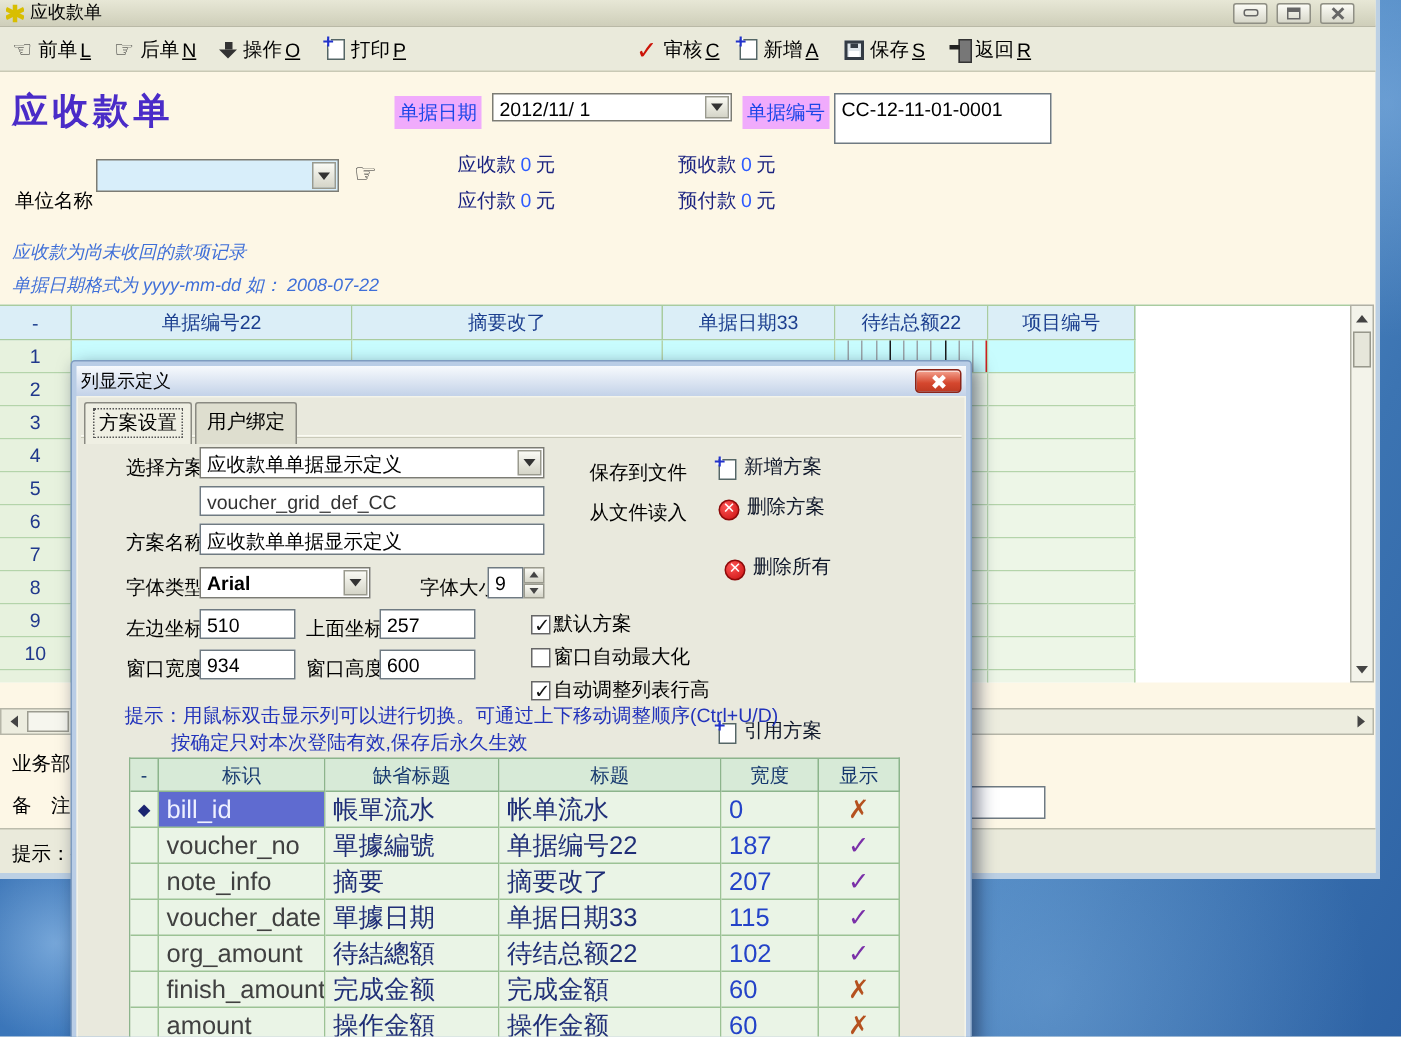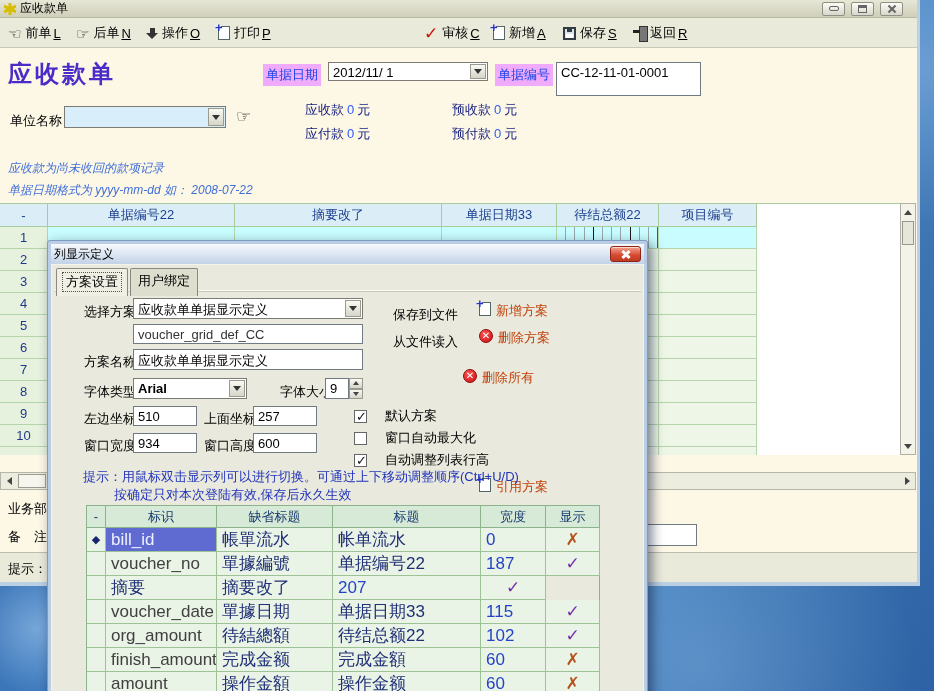--- a/index.html
+++ b/index.html
@@ -98,31 +98,31 @@
   .dlg-close .g-x{width:10px;height:9px;}
   .dlg-body{position:relative;height:434px;background:#e9e9dd;border:1px solid #f4f4ea;font-size:12px;}
   .tabs{position:absolute;left:4px;top:3px;display:flex;z-index:2;}
   .tab{font-size:13px;padding:3px 7px 2px;border:1px solid #8a8a82;border-bottom:none;background:#dededr;
     background:#dedecf;border-radius:2px 2px 0 0;margin-right:2px;color:#000;}
   .tab.active{background:#efefe3;position:relative;top:0px;padding:3px 5px 4px;}
   .tab.active em{font-style:normal;display:block;border:1px dotted #555;padding:0 3px;}
   .tabline{position:absolute;left:2px;right:2px;top:25px;border-top:1px solid #fbfbf3;box-shadow:0 1px 0 #c9c9b8;}
   .dlbl{position:absolute;font-size:13px;color:#000;white-space:nowrap;}
   .dlink{position:absolute;font-size:13px;color:#000;white-space:nowrap;cursor:default;}
-  .dact{position:absolute;display:flex;align-items:flex-start;gap:5px;font-size:13px;color:#c2410c;white-space:nowrap;}
+  .dact{position:absolute;display:flex;align-items:flex-end;gap:5px;font-size:13px;color:#0f172a;white-space:nowrap;}
   .i-redx{width:14px;height:14px;border-radius:50%;background:radial-gradient(circle at 35% 30%,#f55,#c90f0f);
     border:1px solid #8d0a0a;color:#fff;font-weight:bold;font-size:10px;line-height:12px;text-align:center;}
   .i-redx::after{content:"✕";}
   .dhint{position:absolute;font-size:13px;color:#2233bb;white-space:nowrap;}
   .spin{position:absolute;width:14px;height:21px;display:flex;flex-direction:column;}
   .spin div{flex:1;background:linear-gradient(#fafaf4,#d5d5c8);border:1px solid #9a9a8e;
     display:flex;align-items:center;justify-content:center;}
   .spin .tri-up{border-left-width:3px;border-right-width:3px;border-bottom-width:4px;}
   .spin .tri-dn{border-left-width:3px;border-right-width:3px;border-top-width:4px;}
-  .cbrow{position:absolute;display:flex;align-items:center;gap:18px;font-size:13px;color:#000;}
+  .cbrow{position:absolute;display:flex;align-items:center;gap:2px;font-size:13px;color:#000;}
   .cbbox{width:13px;height:13px;background:#fff;border:1px solid #666;position:relative;}
   .cbbox.on::after{content:"✓";position:absolute;left:1px;top:-2px;font-size:13px;font-weight:bold;color:#111;}
   
   .dtable{position:absolute;left:34px;top:240px;width:514px;border:1px solid #8cb48c;border-bottom:none;}
   .dthead,.drow{display:grid;grid-template-columns:19px 111px 116px 148px 65px 54px;}
   .dthead>div{height:22px;background:#d7ead7;border-right:1px solid #8cb48c;border-bottom:1px solid #8cb48c;
     font-size:13px;color:#16386e;display:flex;align-items:center;justify-content:center;}
   .drow>div{height:24px;background:#eaf4e6;border-right:1px solid #9cc295;border-bottom:1px solid #9cc295;
     font-size:17px;display:flex;align-items:center;padding:0 5px;overflow:hidden;white-space:nowrap;}
   .dcell.marker{justify-content:center;color:#1a2470;font-size:11px;padding:0;}
@@ -215,21 +215,21 @@
     <div class="combo" style="left:328px;top:62px;width:160px;height:19px">
       <span class="val">2012/11/ 1</span>
       <span class="arrowbtn">
           <span class="tri"></span>
         </span>
     </div>
 
     <span class="hl" style="left:495px;top:64px">单据编号</span>
     <div class="field" style="left:556px;top:62px;width:145px;height:34px">CC-12-11-01-0001</div>
 
-    <span class="lbl" style="left:10px;top:112px">单位名称</span>
+    <span class="lbl" style="left:10px;top:125px">单位名称</span>
     <div class="combo" style="left:64px;top:106px;width:162px;height:22px;background:#d8eefa">
       <span class="val"></span>
       <span class="arrowbtn">
           <span class="tri"></span>
         </span>
     </div>
     <span class="hand-big" style="left:236px;top:106px">☞</span>
 
     <div class="amt" style="left:305px;top:101px">
       <span class="al">应收款</span><span class="av">0</span><span class="au">元</span>
@@ -421,21 +421,21 @@
       <span class="dlink" style="left:341px;top:68px">从文件读入</span>
 
       <div class="dact" style="left:427px;top:37px">
         <span class="i-doc"></span>
         <span>新增方案</span>
       </div>
       <div class="dact" style="left:427px;top:64px">
         <span class="i-redx"></span>
         <span>删除方案</span>
       </div>
-      <div class="dact" style="left:411px;top:104px">
+      <div class="dact" style="left:431px;top:104px">
         <span class="i-redx"></span>
         <span>删除所有</span>
       </div>
       <div class="dact" style="left:427px;top:213px">
         <span class="i-doc"></span>
         <span>引用方案</span>
       </div>
 
       <span class="dlbl" style="left:32px;top:118px">字体类型</span>
       <div class="combo" style="left:81px;top:113px;width:114px;height:21px;font-weight:bold">
@@ -501,20 +501,21 @@
             <div class="drow">
               <div class="dcell marker"></div>
               <div class="dcell id">voucher_no</div>
               <div class="dcell defcap">單據編號</div>
               <div class="dcell cap">单据编号22</div>
               <div class="dcell w">187</div>
               <div class="dcell vis yes">✓</div>
             </div>
             <div class="drow">
               <div class="dcell marker"></div>
+              <div class="dcell id">note_info</div>
               <div class="dcell defcap">摘要</div>
               <div class="dcell cap">摘要改了</div>
               <div class="dcell w">207</div>
               <div class="dcell vis yes">✓</div>
             </div>
             <div class="drow">
               <div class="dcell marker"></div>
               <div class="dcell id">voucher_date</div>
               <div class="dcell defcap">單據日期</div>
               <div class="dcell cap">单据日期33</div>

